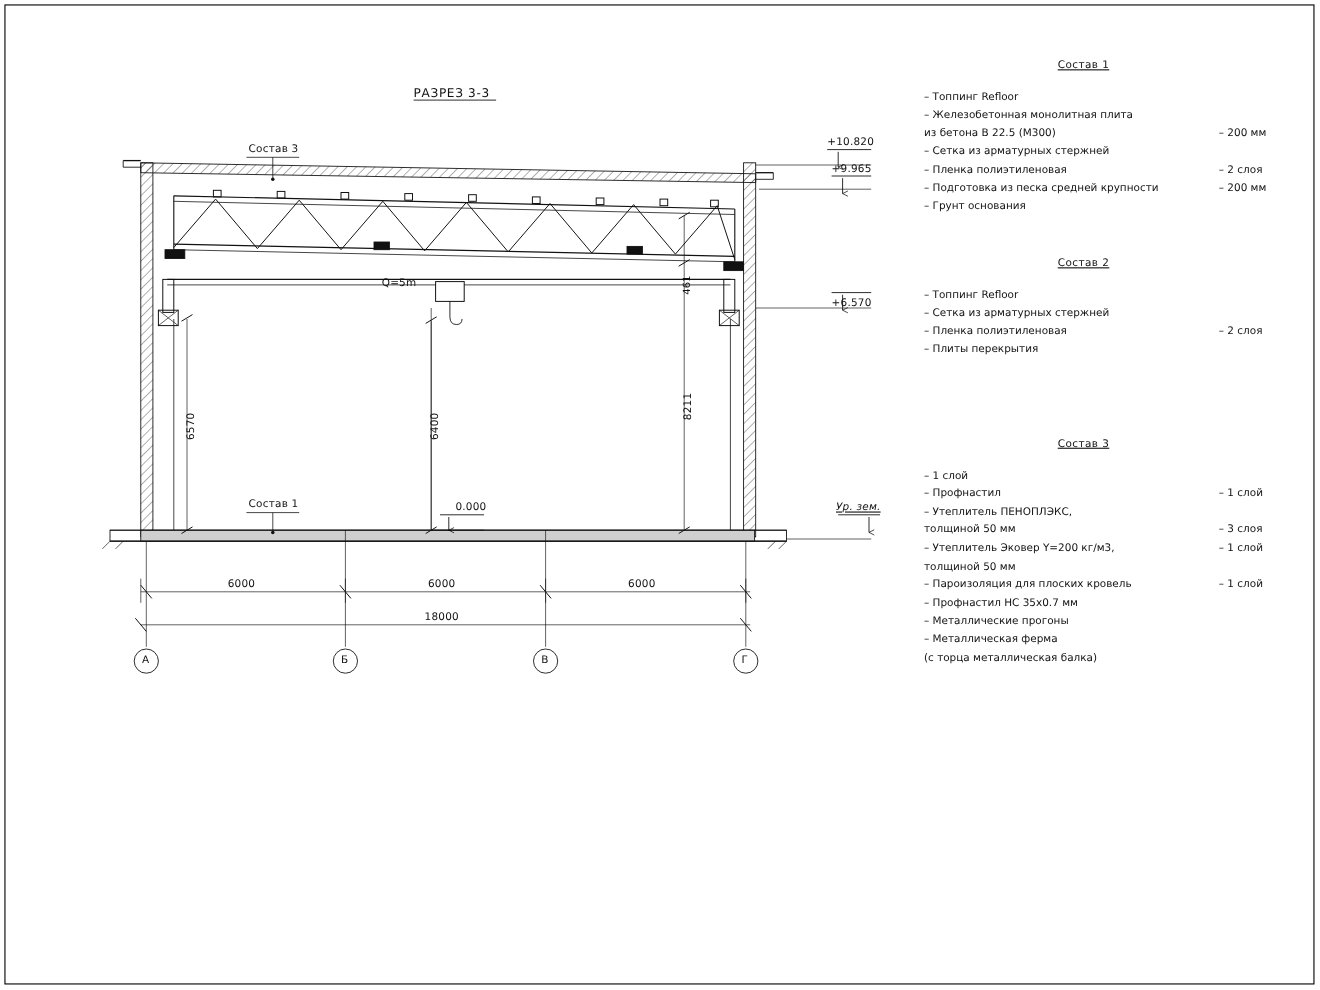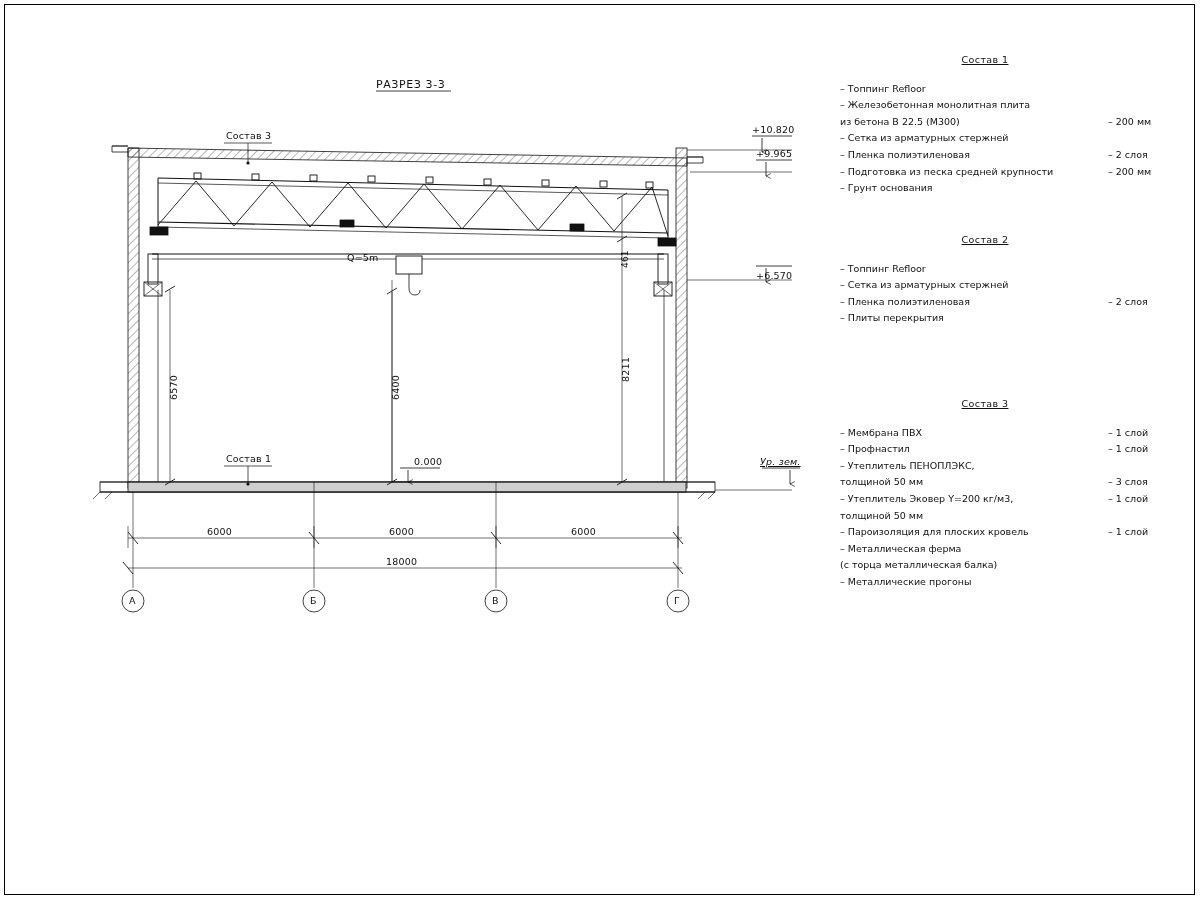--- a/index.html
+++ b/index.html
@@ -320,21 +320,20 @@
     </div>
     <div class="spec-row">
       <div class="spec-label">– Плиты перекрытия</div>
       <div class="spec-val"></div>
     </div>
   </div>
 
   <div class="spec" style="left:840px; top:396px;">
     <div class="spec-title">Состав 3</div>
     <div class="spec-row">
-      <div class="spec-label">– Мембрана ПВХ</div>
       <div class="spec-val">– 1 слой</div>
     </div>
     <div class="spec-row">
       <div class="spec-label">– Профнастил</div>
       <div class="spec-val">– 1 слой</div>
     </div>
     <div class="spec-row">
       <div class="spec-label">– Утеплитель ПЕНОПЛЭКС,
    толщиной 50 мм</div>
       <div class="spec-val" style="margin-top:16.6px">– 3 слоя</div>
@@ -342,23 +341,27 @@
     <div class="spec-row">
       <div class="spec-label">– Утеплитель Эковер Y=200 кг/м3,
    толщиной 50 мм</div>
       <div class="spec-val">– 1 слой</div>
     </div>
     <div class="spec-row">
       <div class="spec-label">– Пароизоляция для плоских кровель</div>
       <div class="spec-val">– 1 слой</div>
     </div>
     <div class="spec-row">
+      <div class="spec-label">– Профнастил НС 35х0.7 мм</div>
+      <div class="spec-val"></div>
+    </div>
+    <div class="spec-row">
+      <div class="spec-label">– Металлические прогоны</div>
+      <div class="spec-val"></div>
+    </div>
+    <div class="spec-row">
       <div class="spec-label">– Металлическая ферма
   (с торца металлическая балка)</div>
       <div class="spec-val"></div>
     </div>
-    <div class="spec-row">
-      <div class="spec-label">– Металлические прогоны</div>
-      <div class="spec-val"></div>
-    </div>
   </div>
 
 </div>
 
 </body></html>

